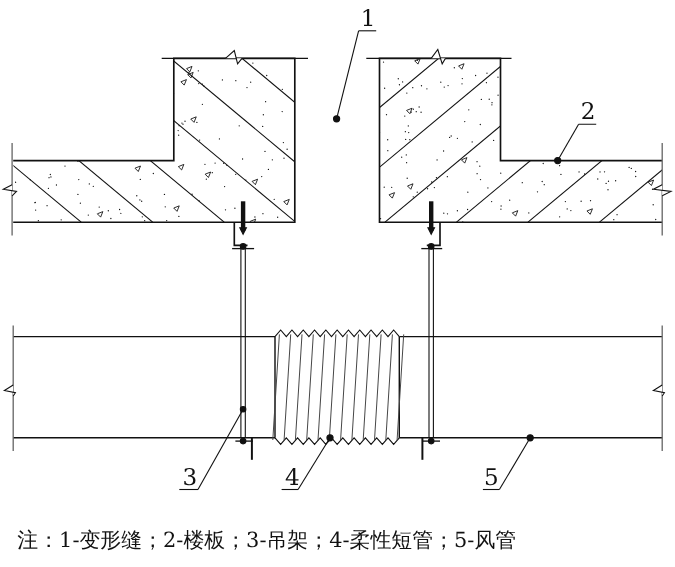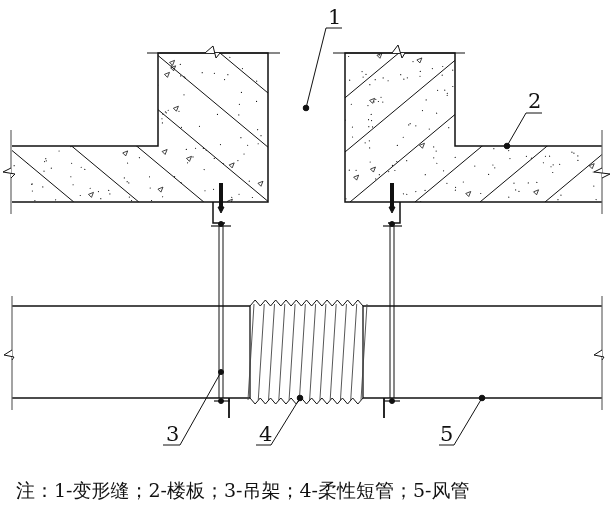--- a/index.html
+++ b/index.html
@@ -1,18 +1,18 @@
 <!DOCTYPE html>
 <html><head>
 <meta charset="utf-8">
 <style>
   html, body { margin:0; padding:0; background:#ffffff; }
   body { width:614px; height:515px; position:relative; overflow:hidden; font-family:"DejaVu Serif", serif; }
   #drawing { position:absolute; left:0; top:0; width:614px; height:515px; }
-  .caption { position:absolute; left:0; top:478px; width:485px; font-family:"DejaVu Serif", serif; font-size:19px; color:#111; letter-spacing:0px;margin-left:16px; }
+  .caption { position:absolute; left:0; top:478px; width:485px; text-align:center; font-family:"DejaVu Serif", serif; font-size:19px; color:#111; letter-spacing:0px; }
   .lbl { font-family:"DejaVu Serif", serif; font-size:21px; fill:#111; }
 </style>
 </head>
 <body>
 
 <svg id="drawing" viewBox="0 0 614 515" xmlns="http://www.w3.org/2000/svg">
   <defs>
     <clipPath id="clipL">
         <path d="M12,146 L158,146 L158,53 L268,53 L268,202 L12,202 Z"></path>
       </clipPath>

